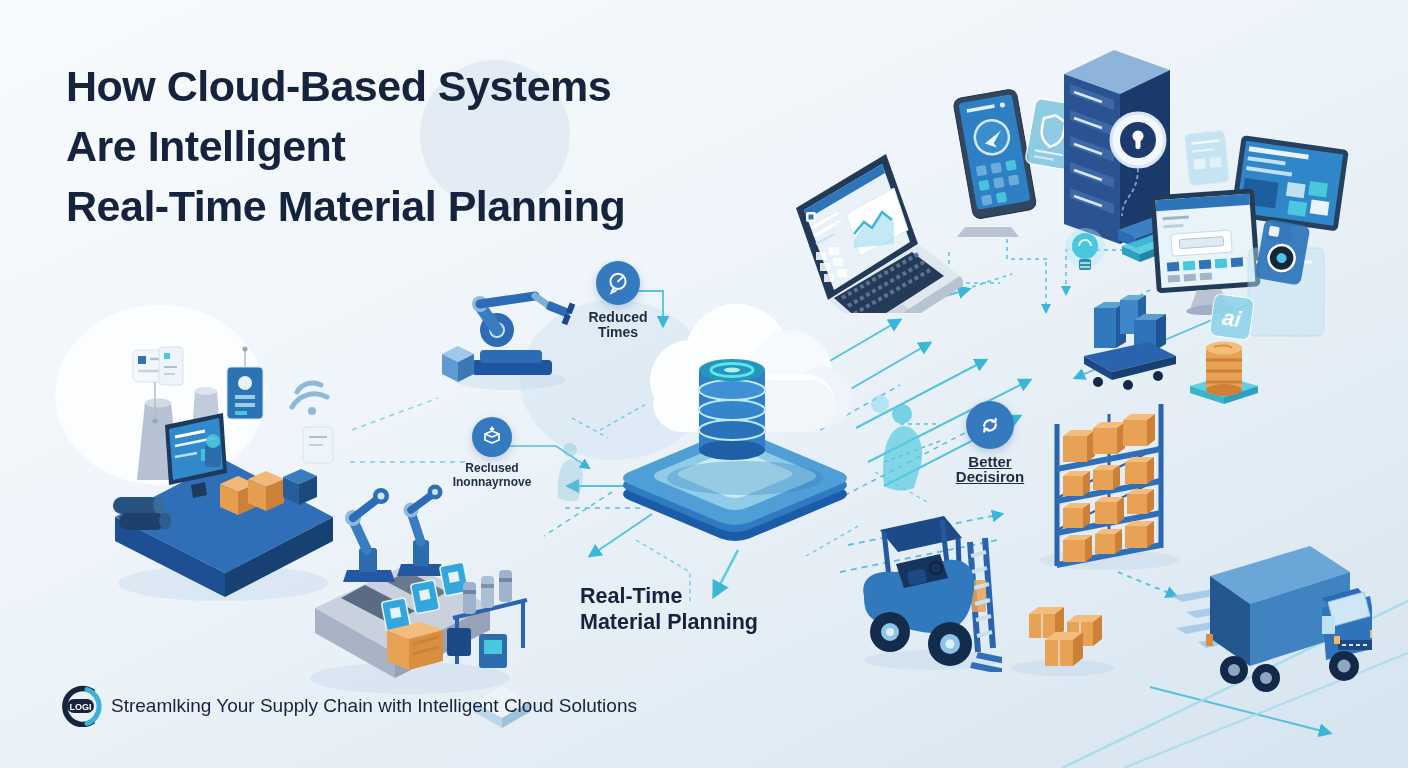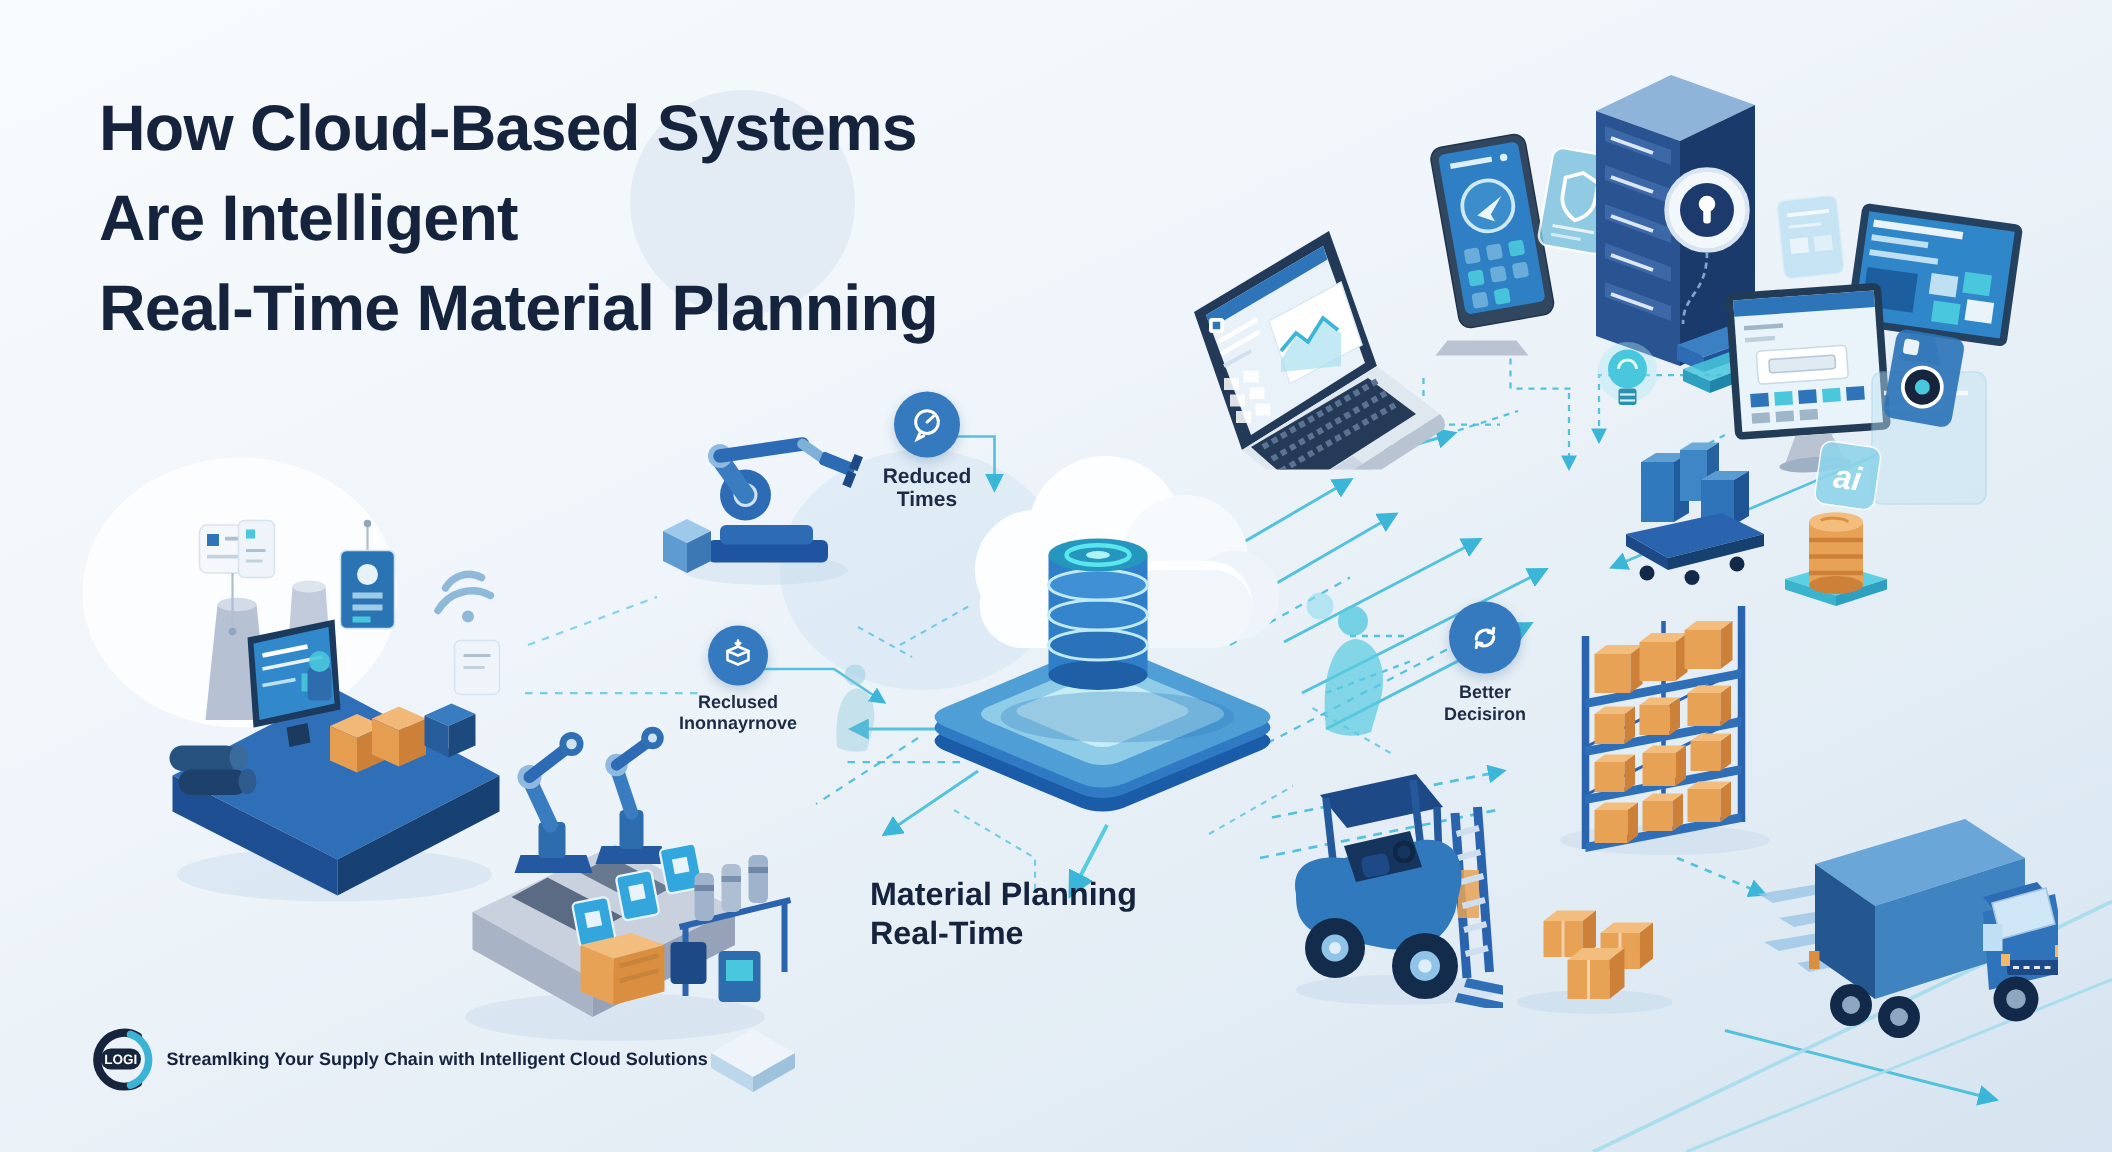--- a/index.html
+++ b/index.html
@@ -12,25 +12,25 @@
     color:#15233d;line-height:60px;letter-spacing:-0.5px;}
   .badge{position:absolute;display:flex;flex-direction:column;align-items:center;width:130px;}
   .badge-circle{border-radius:50%;background:#3579bf;display:flex;align-items:center;justify-content:center;
     box-shadow:0 3px 8px rgba(40,90,140,0.25);}
   .badge-label{margin-top:5px;text-align:center;color:#1d2c44;font-weight:700;}
   .b1 .badge-circle{width:44px;height:44px;}
   .b2 .badge-circle{width:40px;height:40px;}
   .b3 .badge-circle{width:48px;height:48px;}
   .b1 .badge-label{font-size:14px;line-height:15px;}
   .b2 .badge-label{font-size:12px;line-height:13.5px;text-align:center;}
-  .b3 .badge-label{font-size:12px;line-height:15px;}
+  .b3 .badge-label{font-size:15px;line-height:15px;text-decoration:underline;}
   .center-label{position:absolute;left:580px;top:583px;font-size:21.5px;font-weight:700;
     color:#15233d;line-height:26px;}
   .footer{position:absolute;left:60px;top:685px;display:flex;align-items:center;gap:9px;justify-content:space-between;}
-  .tagline{font-size:12px;font-weight:700;color:#15233d;}
+  .tagline{font-size:19px;font-weight:400;color:#15233d;}
   svg{display:block;}
 </style>
 </head>
 <body>
 
 <div class="stage">
 
   <div class="blob" style="left:55px;top:305px;width:210px;height:180px;background:rgba(255,255,255,0.75);"></div>
   <div class="blob" style="left:420px;top:60px;width:150px;height:150px;background:rgba(223,233,243,0.8);"></div>
   <div class="blob" style="left:520px;top:300px;width:190px;height:160px;background:rgba(212,228,242,0.55);"></div>
@@ -722,22 +722,22 @@
     </div>
   </div>
 
   <div class="title">
     <div>How Cloud-Based Systems</div>
     <div>Are Intelligent</div>
     <div>Real-Time Material Planning</div>
   </div>
 
   <div class="center-label">
+    <div>Real-Time</div>
     <div>Material Planning</div>
-    <div>Real-Time</div>
   </div>
 
   <div class="footer">
     <svg width="42" height="42" viewBox="0 0 42 42">
       <path d="M32 6 A18 18 0 1 0 32 37" fill="none" stroke="#16243c" stroke-width="5.5" stroke-linecap="round"></path>
       <path d="M27 4.5 A18 18 0 0 1 27 38.5" fill="none" stroke="#3ab3d6" stroke-width="5" stroke-linecap="round"></path>
       <rect x="7" y="14" width="27" height="14" rx="7" fill="#16243c"></rect>
       <text x="20.5" y="24.5" text-anchor="middle" font-family="Liberation Sans, sans-serif" font-size="9" font-weight="bold" fill="#ffffff">LOGI</text>
     </svg>
     <div class="tagline">Streamlking Your Supply Chain with Intelligent Cloud Solutions</div>

